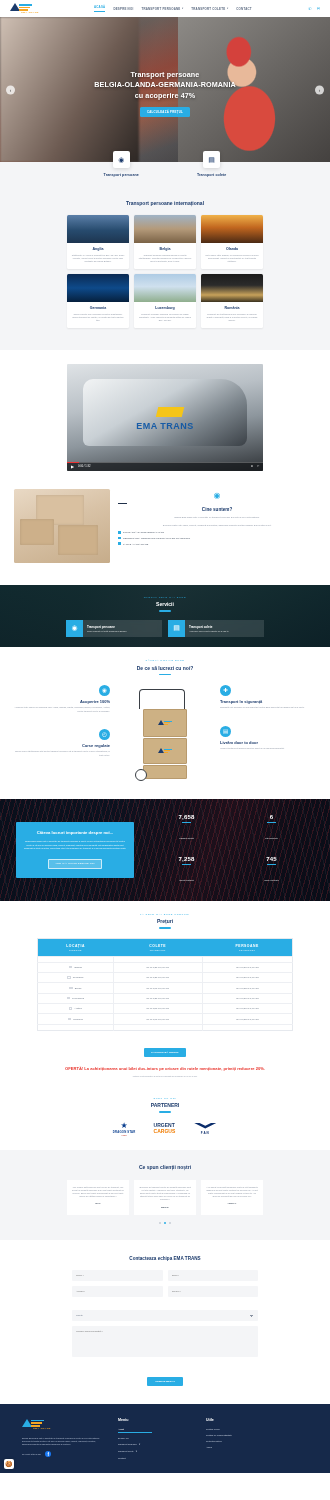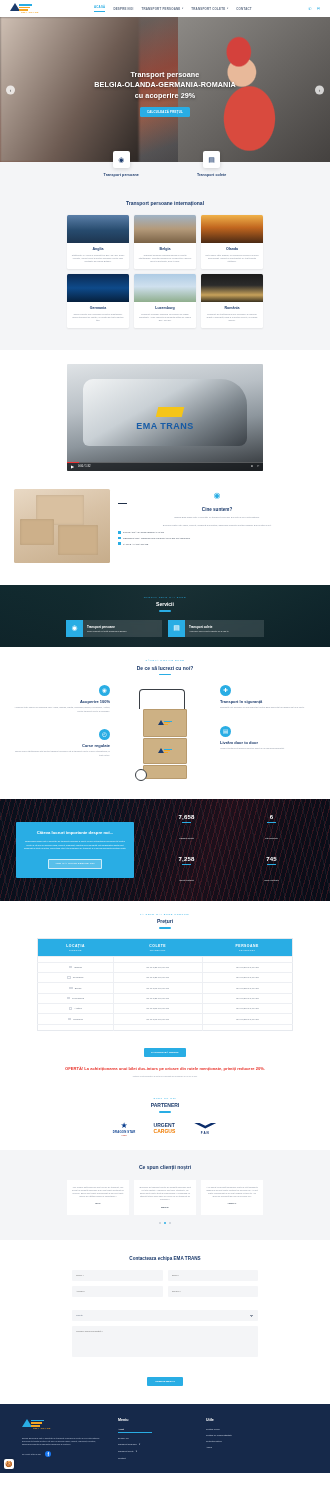--- a/index.html
+++ b/index.html
@@ -418,21 +418,21 @@
     </div>
   </div>
 
   <div class="hero">
     <div class="slide-arrow left">‹</div>
     <div class="slide-arrow right">›</div>
     <div class="hero-inner">
       <h1>
         <span>Transport persoane</span><br>
         <span>BELGIA-OLANDA-GERMANIA-ROMANIA</span><br>
-        <span>cu acoperire 29%</span>
+        <span>cu acoperire 47%</span>
       </h1>
       <button class="hero-btn">CALCULEAZĂ PREȚUL</button>
     </div>
   </div>
 
   <div class="tiles">
     <div class="tile">
       <div class="tile-icon">◉</div>
       <div class="tile-label">Transport persoane</div>
     </div>

